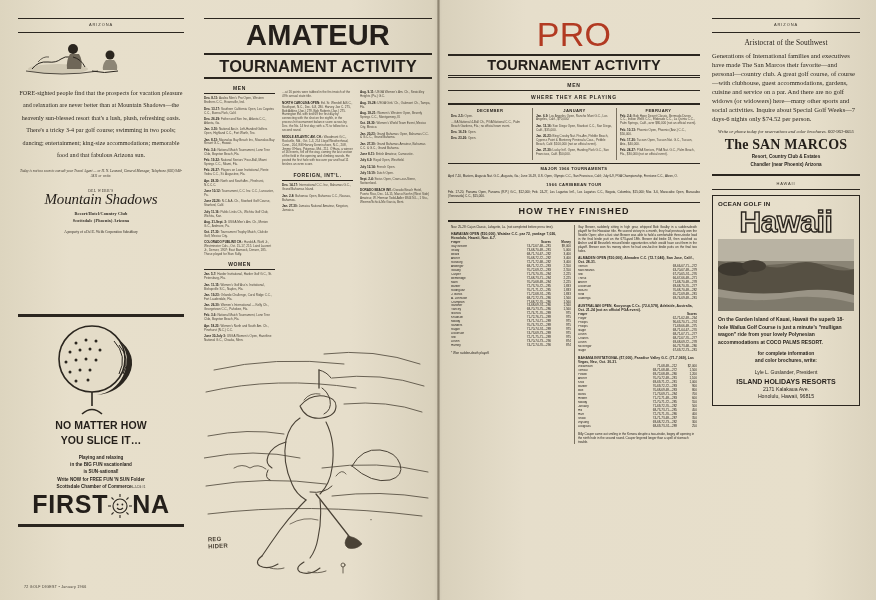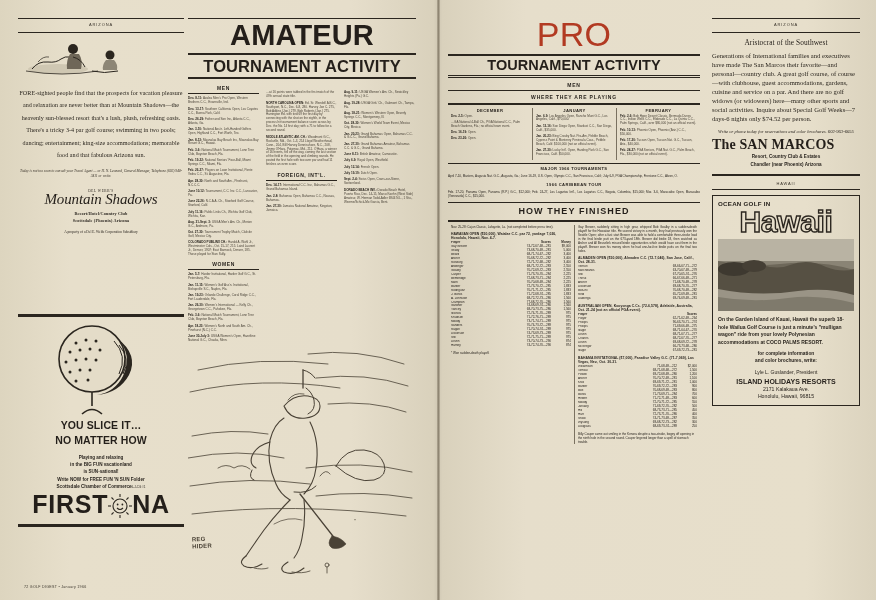--- a/index.html
+++ b/index.html
@@ -41,21 +41,21 @@
   .ball-art{height:96px;position:relative;}
   .sc-head{font-size:10.5px;font-weight:bold;text-align:center;line-height:1.22;
       letter-spacing:.01em;margin-top:2px;}
   .sc-body{font-size:4.6px;font-weight:bold;text-align:center;line-height:1.62;margin-top:7px;}
   .sc-word{font-size:25px;font-weight:bold;text-align:center;letter-spacing:.03em;
       line-height:1.08;-webkit-text-stroke:0px;}
   .sc-word span.hole{display:inline-block;}
   .footer{position:absolute;left:24px;top:585px;font-size:3.6px;letter-spacing:.08em;color:#3b352c;}
 
   
-  .col-am{position:absolute;left:188px;top:18px;width:228px;height:564px;}
+  .col-am{position:absolute;left:204px;top:18px;width:228px;height:564px;}
   .am-title{font-size:29px;font-weight:bold;letter-spacing:.005em;line-height:.96;text-align:center;}
   .am-sub{font-size:16.5px;font-weight:bold;letter-spacing:.004em;line-height:1;text-align:center;}
   .sec-h{font-size:5px;font-weight:bold;letter-spacing:.12em;text-align:center;margin:3px 0 2px;}
   .am-cols{display:flex;gap:7px;margin-top:3px;}
   .am-col{width:71px;}
   .ent{font-size:3.05px;line-height:1.3;margin-bottom:2.4px;color:#2b261f;}
   .ent b{font-weight:bold;}
   .ent .body{color:#4a4338;}
   .golfer{position:absolute;left:0;top:300px;width:228px;height:262px;}
   .sig{position:absolute;left:4px;top:218px;font-family:"Liberation Sans",sans-serif;
@@ -87,21 +87,21 @@
   
   .col-right{position:absolute;left:712px;top:18px;width:148px;height:564px;}
   .sm-h{font-family:"Liberation Serif", serif;font-size:15px;font-weight:bold;
       text-align:center;line-height:1.14;letter-spacing:.005em;}
   .sm-script{font-family:"Liberation Serif", serif;font-size:7.4px;
       text-align:center;margin:2px 0 5px;letter-spacing:.01em;}
   .sm-body{font-family:"Liberation Serif", serif;font-size:6.6px;line-height:1.36;color:#2a251e;}
   .sm-write{font-family:"Liberation Serif", serif;font-style:italic;font-size:4.6px;
       line-height:1.4;text-align:center;margin-top:5px;}
   .sm-name{font-family:"Liberation Serif", serif;font-size:14px;font-weight:bold;
-      letter-spacing:.01em;margin-top:2px;}
+      text-align:center;letter-spacing:.01em;margin-top:2px;}
   .sm-foot{font-size:4.6px;font-weight:bold;text-align:center;line-height:1.5;margin-top:1px;}
   .hw-box{border:1.2px solid #2b261f;margin-top:5px;padding:4px 5px 5px;}
   .hw-k{font-size:6.2px;font-weight:bold;letter-spacing:.04em;}
   .hw-word{font-size:30px;font-weight:bold;letter-spacing:-.01em;line-height:.92;text-align:center;
       color:transparent;-webkit-text-stroke:1.4px #2b261f;margin:1px 0 4px;}
   .hw-photo{height:72px;background:linear-gradient(#6e6a5c,#8e8878 42%,#b6b0a0 60%,#7d7769);
       position:relative;overflow:hidden;}
   .hw-body{font-size:5px;line-height:1.5;margin-top:5px;font-weight:bold;color:#2b261f;}
   .hw-cta{font-size:4.8px;text-align:center;line-height:1.45;margin-top:5px;font-weight:bold;}
   .hw-pres{font-size:5px;text-align:center;margin-top:4px;}
@@ -173,22 +173,22 @@
                 <circle cx="62" cy="49" r="1.5"></circle>
                 <circle cx="72" cy="49" r="1.5"></circle>
               <circle cx="58" cy="60" r="1.5"></circle>
                 <circle cx="70" cy="59" r="1.5"></circle>
             </g>
             <path d="M74 71 l0 14" stroke-width="1.6"></path>
             <path d="M64 93 q10-9 20 0" stroke-width="1.6"></path>
           </g>
         </svg>
       </div>
+      <div class="sc-head">NO MATTER HOW</div>
       <div class="sc-head">YOU SLICE IT…</div>
-      <div class="sc-head">NO MATTER HOW</div>
       <div class="sc-body">
         <div>Playing and relaxing</div>
         <div>in the BIG  FUN vacationland</div>
         <div>is SUN-sational!</div>
         <div>Write NOW for FREE FUN 'N SUN Folder</div>
         <div><span>Scottsdale Chamber of Commerce</span><span style="font-size:3px;font-weight:normal">6-J-CG #1</span></div>
       </div>
       <div class="sc-word">
         <span>FIRST</span><span class="hole"><svg width="24" height="24" viewBox="0 0 24 24" style="vertical-align:-5px">
               <g stroke="#2b261f" stroke-width="1.1">

